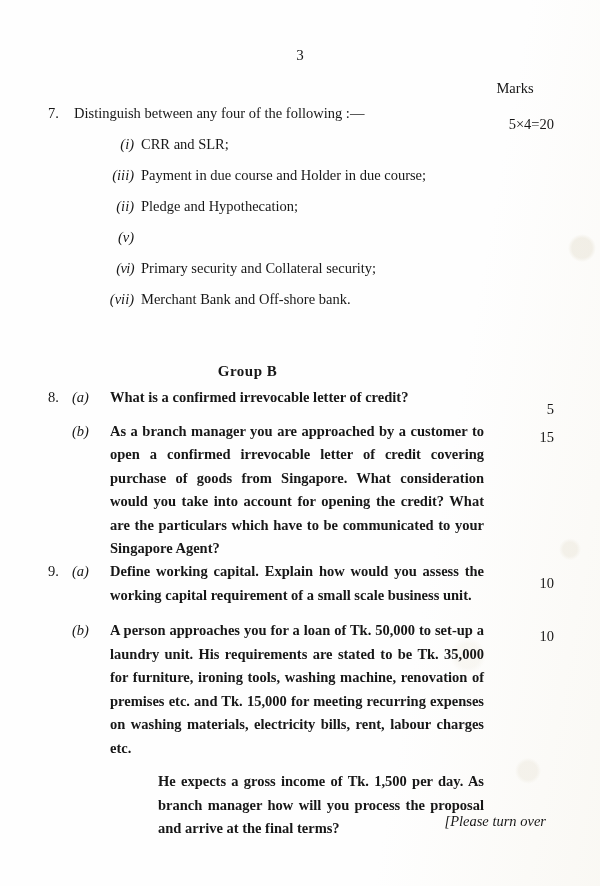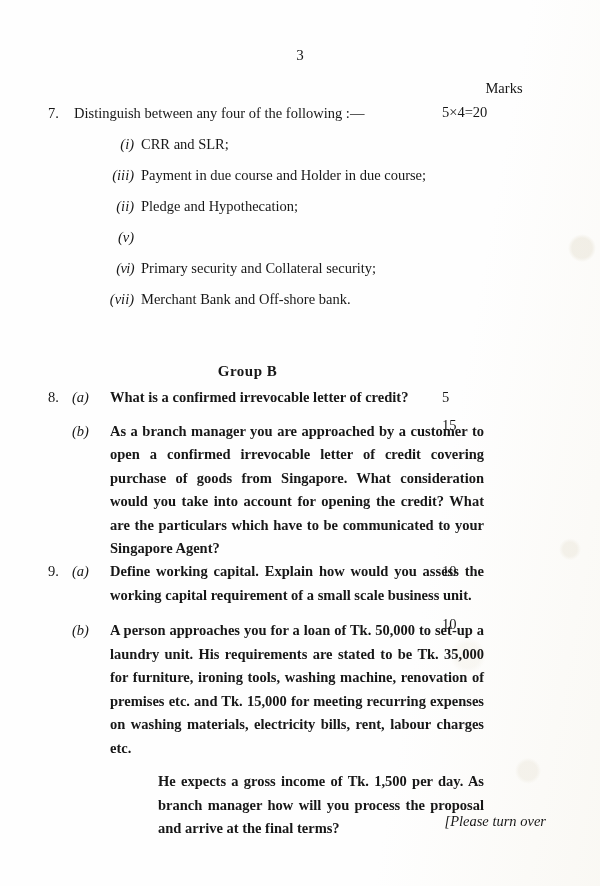--- a/index.html
+++ b/index.html
@@ -42,34 +42,35 @@
     left: 0;
     width: 600px;
     text-align: center;
     font-size: 15px;
     line-height: 18px;
   }
 
   .marks-header {
     position: absolute;
     top: 80px;
-    left: 459px;
+    left: 470px;
     width: 90px;
     text-align: center;
     font-size: 14.5px;
     line-height: 17px;
   }
 
   .marks-value {
     position: absolute;
-    left: 442px;
+    left: 464px;
     width: 90px;
-    text-align: left;
+    text-align: right;
     font-size: 14.5px;
     line-height: 17px;
+    margin-top: 12px;
   }
 
   
   .q7 {
     position: absolute;
     top: 104px;
     left: 48px;
     width: 440px;
   }
   .q7-line {

